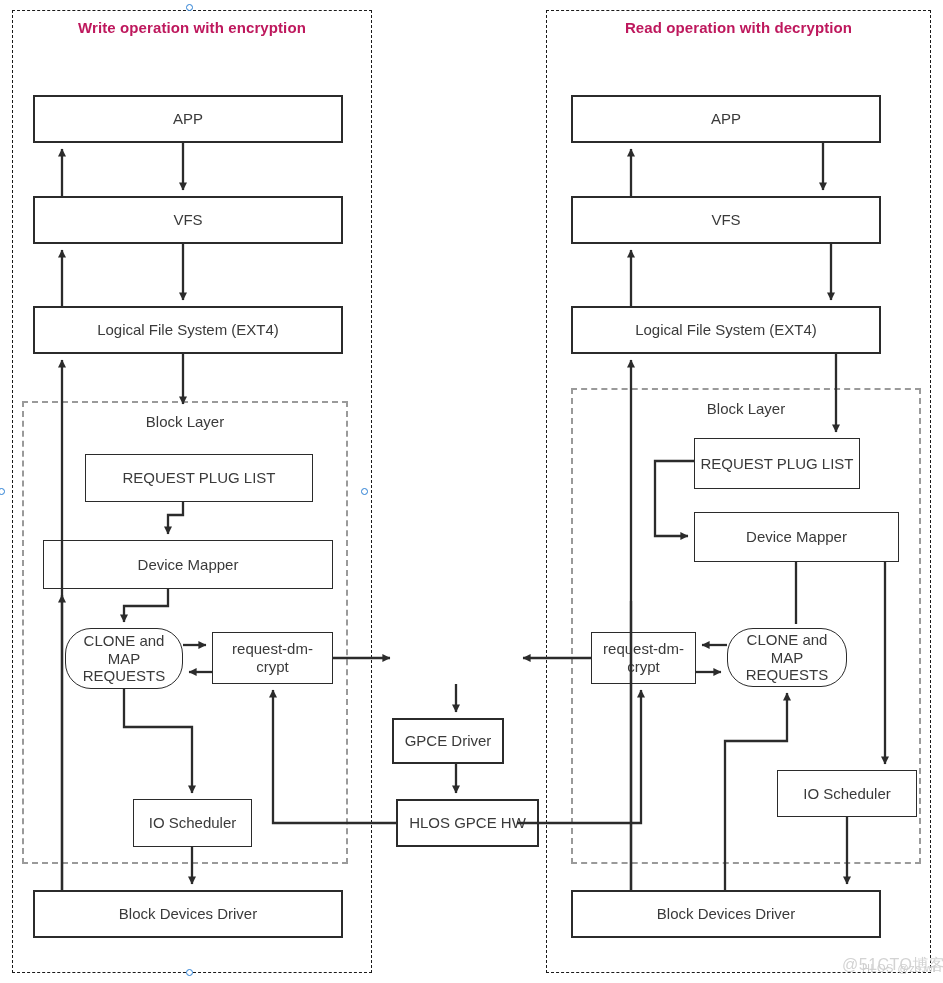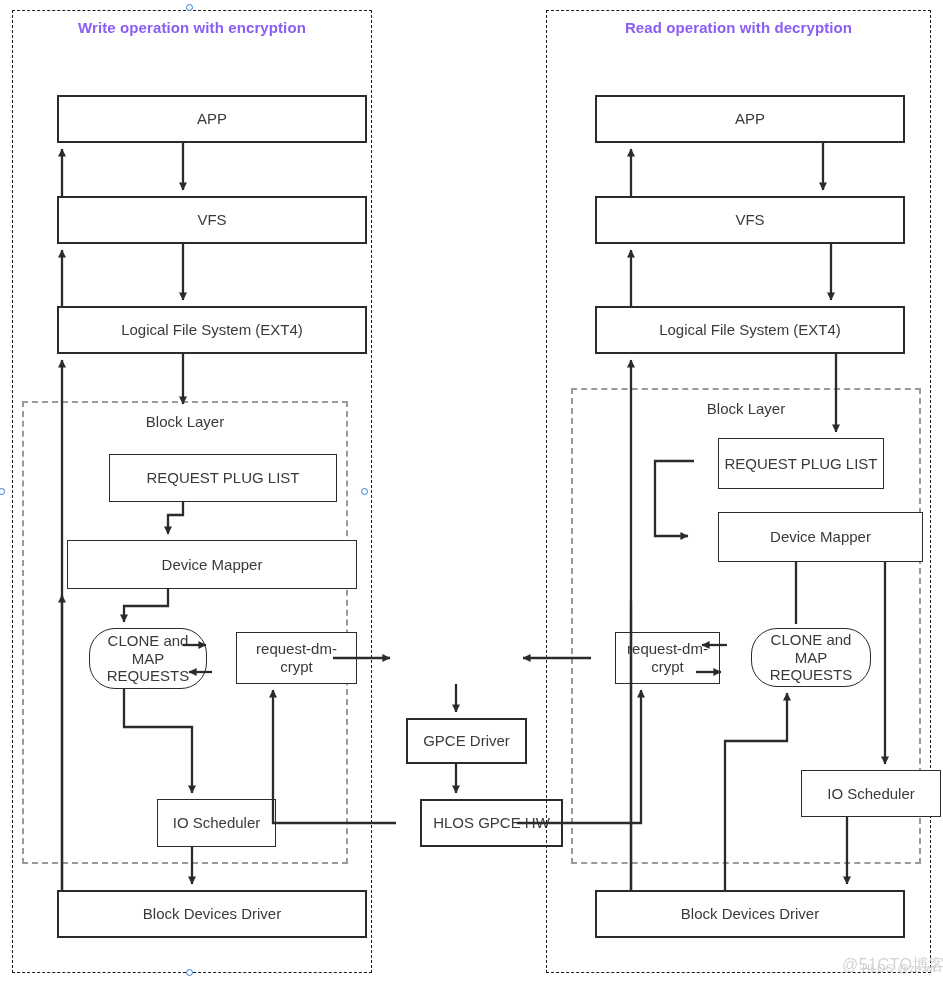--- a/index.html
+++ b/index.html
@@ -25,21 +25,21 @@
     box-sizing: border-box;
     background: transparent;
   }
   .panel-title {
     position: absolute;
     width: 100%;
     text-align: center;
     top: 8px;
     font-weight: bold;
     font-size: 15px;
-    color: #8b5cf6;
+    color: #be185d;
     letter-spacing: 0.1px;
   }
   .blocklayer {
     position: absolute;
     border: 2.2px dashed #9a9a9a;
     box-sizing: border-box;
     background: transparent;
   }
   .blocklayer-title {
     position: absolute;
@@ -55,21 +55,20 @@
     border: 2px solid #2b2b2b;
     background: #ffffff;
     display: flex;
     align-items: center;
     justify-content: center;
     text-align: center;
     font-size: 15px;
     color: #3a3a3a;
     line-height: 1.18;
     padding: 0 4px;
-    margin-left: 24px;
   }
   .box.thin {
     border-width: 1.4px;
   }
   .box.round {
     border-radius: 26px;
     border-width: 1.5px;
   }
   svg.wires {
     position: absolute;
@@ -126,21 +125,21 @@
 
   <div class="box round" style="left:65px; top:628px; width:118px; height:61px;">CLONE and MAP REQUESTS</div>
 
   <div class="box thin" style="left:212px; top:632px; width:121px; height:52px;">request-dm-crypt</div>
 
   <div class="box thin" style="left:133px; top:799px; width:119px; height:48px;">IO Scheduler</div>
 
   <div class="box" style="left:33px; top:890px; width:310px; height:48px;">Block Devices Driver</div>
 
 
-  <div class="box" style="left:382px; top:718px; width:121px; height:46px;">GPCE Driver</div>
+  <div class="box" style="left:392px; top:718px; width:112px; height:46px;">GPCE Driver</div>
 
   <div class="box" style="left:396px; top:799px; width:143px; height:48px;">HLOS GPCE HW</div>
 
   <div class="panel" style="left:546px; top:10px; width:385px; height:963px;">
     <div class="panel-title">Read operation with decryption</div>
   </div>
 
   <div class="blocklayer" style="left:571px; top:388px; width:350px; height:476px;">
     <div class="blocklayer-title">Block Layer</div>
   </div>

